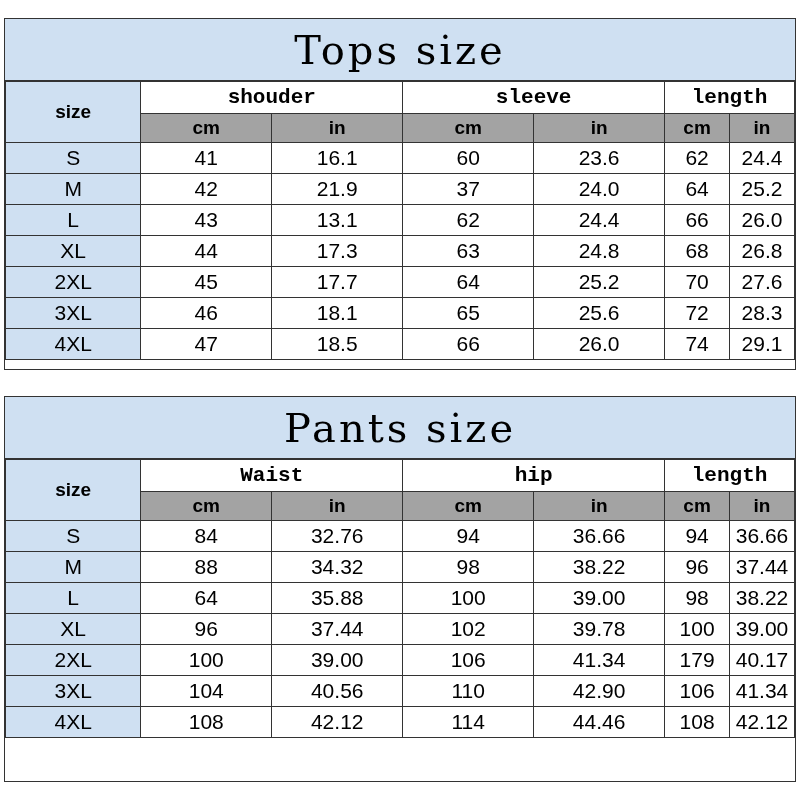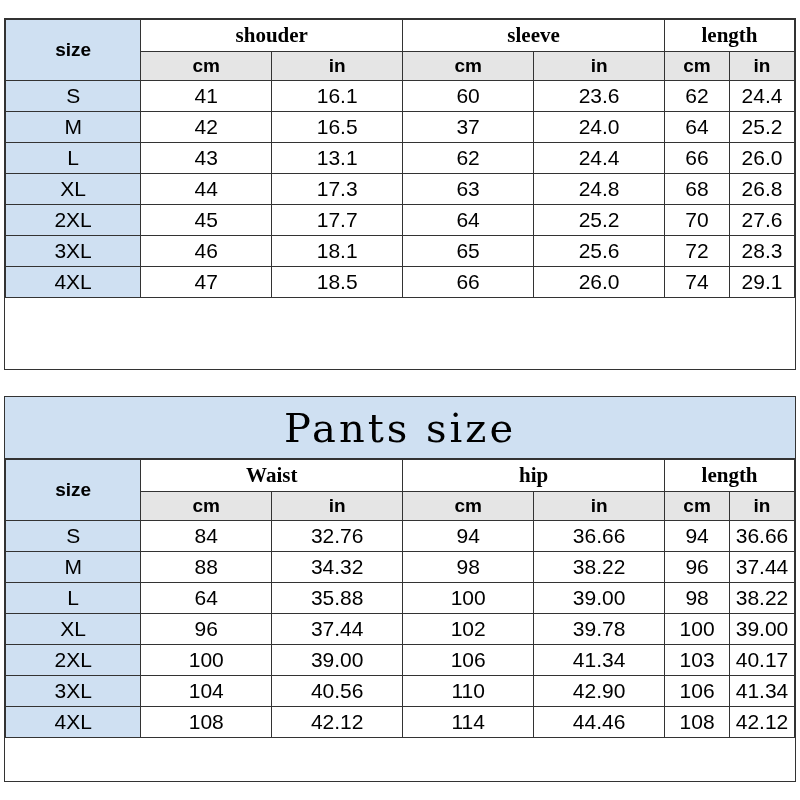--- a/index.html
+++ b/index.html
@@ -52,27 +52,27 @@
   td, th {
     border: 1px solid #333333;
     text-align: center;
     font-weight: normal;
     padding: 0;
     height: 31px;
     box-sizing: border-box;
   }
   .hdr-group {
     background: #ffffff;
-    font-family: Liberation Serif, serif;
+    font-family: Liberation Mono, monospace;
     font-weight: bold;
     font-size: 21px;
     height: 32px;
   }
   .hdr-unit {
-    background: #e5e5e5;
+    background: #a3a3a3;
     font-family: "Liberation Sans", sans-serif;
     font-weight: bold;
     font-size: 19px;
     height: 29px;
   }
   .size-head {
     background: #cfe0f2;
     font-family: "Liberation Sans", sans-serif;
     font-weight: bold;
     font-size: 19px;
@@ -90,20 +90,21 @@
   col.c-size { width: 125px; }
   col.c-v { width: 121px; }
   col.c-len { width: 60px; }
 </style>
 </head>
 <body>
 
 <div class="page">
 
   <div class="chart-block" id="tops-block">
+    <div class="chart-title">Tops size</div>
     <table>
       <colgroup>
         <col class="c-size">
           <col class="c-v">
           <col class="c-v">
           <col class="c-v">
           <col class="c-v">
           <col class="c-len">
           <col class="c-len">
       </colgroup>
@@ -128,21 +129,21 @@
           <td class="val">41</td>
           <td class="val">16.1</td>
           <td class="val">60</td>
           <td class="val">23.6</td>
           <td class="val">62</td>
           <td class="val">24.4</td>
         </tr>
         <tr>
           <td class="size-cell">M</td>
           <td class="val">42</td>
-          <td class="val">16.5</td>
+          <td class="val">21.9</td>
           <td class="val">37</td>
           <td class="val">24.0</td>
           <td class="val">64</td>
           <td class="val">25.2</td>
         </tr>
         <tr>
           <td class="size-cell">L</td>
           <td class="val">43</td>
           <td class="val">13.1</td>
           <td class="val">62</td>
@@ -253,21 +254,21 @@
           <td class="val">39.78</td>
           <td class="val">100</td>
           <td class="val">39.00</td>
         </tr>
         <tr>
           <td class="size-cell">2XL</td>
           <td class="val">100</td>
           <td class="val">39.00</td>
           <td class="val">106</td>
           <td class="val">41.34</td>
-          <td class="val">103</td>
+          <td class="val">179</td>
           <td class="val">40.17</td>
         </tr>
         <tr>
           <td class="size-cell">3XL</td>
           <td class="val">104</td>
           <td class="val">40.56</td>
           <td class="val">110</td>
           <td class="val">42.90</td>
           <td class="val">106</td>
           <td class="val">41.34</td>

